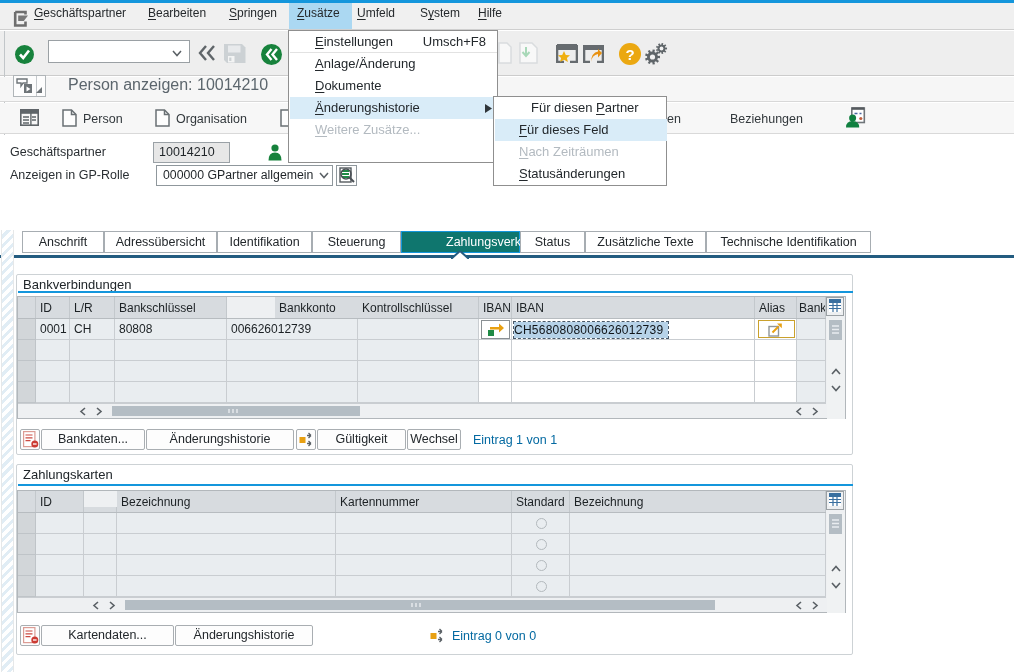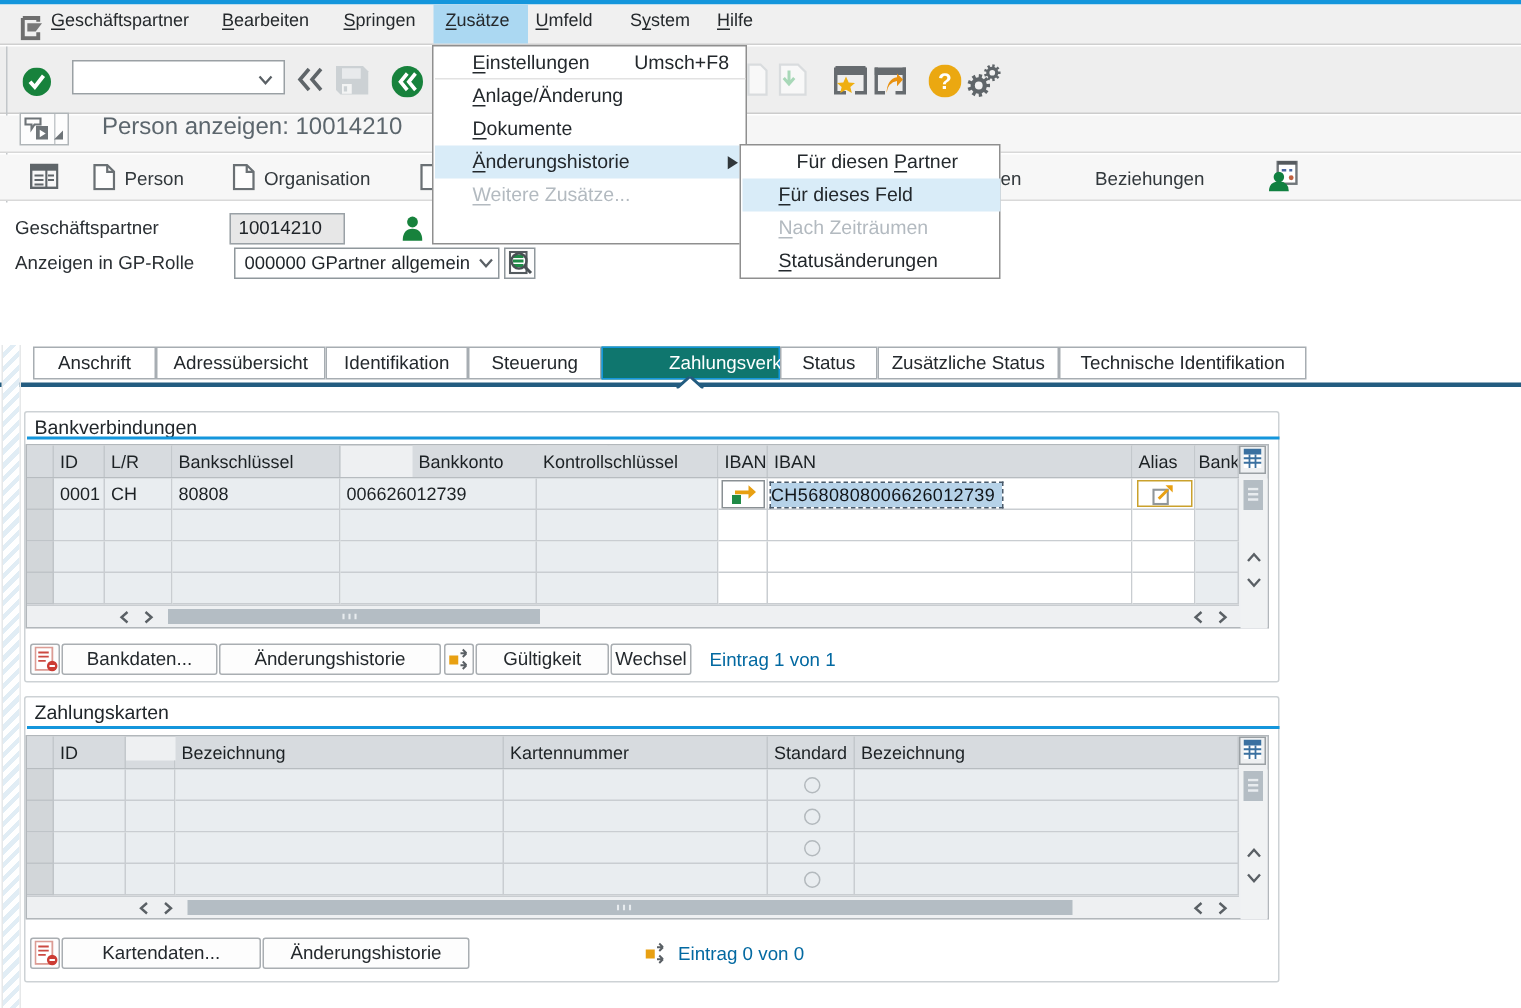--- a/index.html
+++ b/index.html
@@ -160,21 +160,21 @@
   <path d="M3 4 h7 M3 7 h7 M3 10 h7" stroke="#1f8a46" stroke-width="2"></path>
   <circle cx="7" cy="7" r="5" fill="none" stroke="#4a5055" stroke-width="1.6"></circle>
   <path d="M10.5 10.5 L15 15" stroke="#4a5055" stroke-width="2"></path>
 </svg>
 <div class="tab" style="left:22px;width:82px">Anschrift</div>
 <div class="tab" style="left:104px;width:113px">Adressübersicht</div>
 <div class="tab" style="left:217px;width:95px">Identifikation</div>
 <div class="tab" style="left:312px;width:89px">Steuerung</div>
 <div class="tab tabsel" style="left:401px;width:119px">Zahlungsverkehr</div>
 <div class="tab" style="left:520px;width:65px">Status</div>
-<div class="tab" style="left:585px;width:121px">Zusätzliche Status</div>
+<div class="tab" style="left:585px;width:121px">Zusätzliche Texte</div>
 <div class="tab" style="left:706px;width:165px">Technische Identifikation</div>
 <div id="tabline" class="abs"></div>
 <svg class="abs" style="left:451px;top:251px;z-index:5" width="18" height="8" viewBox="0 0 18 8">
   <path d="M0 8 L9 0 L18 8 Z" fill="#ffffff"></path>
   <path d="M0 8 L9 0 L18 8" fill="none" stroke="#235c80" stroke-width="2"></path>
 </svg>
 <div class="gbox" style="top:274px; height:181px;">
       <div class="gtitle">Bankverbindungen</div>
       <div class="gblue" style="top:16px; width:835px;"></div>
     </div>

